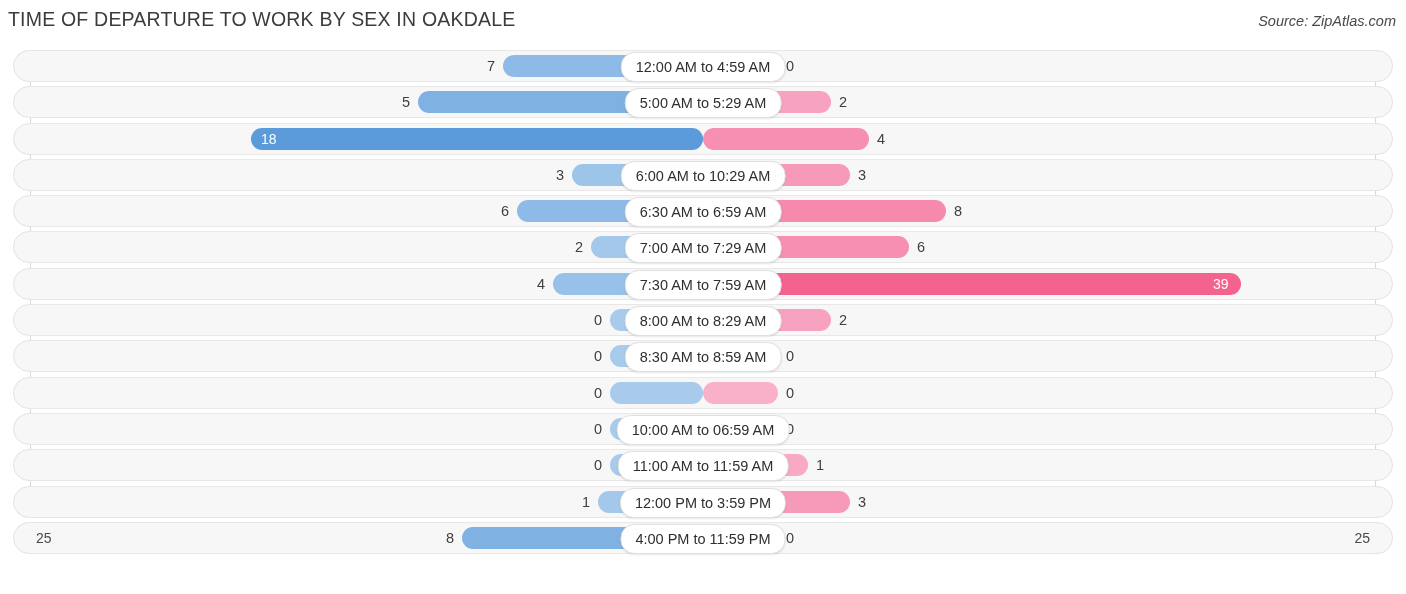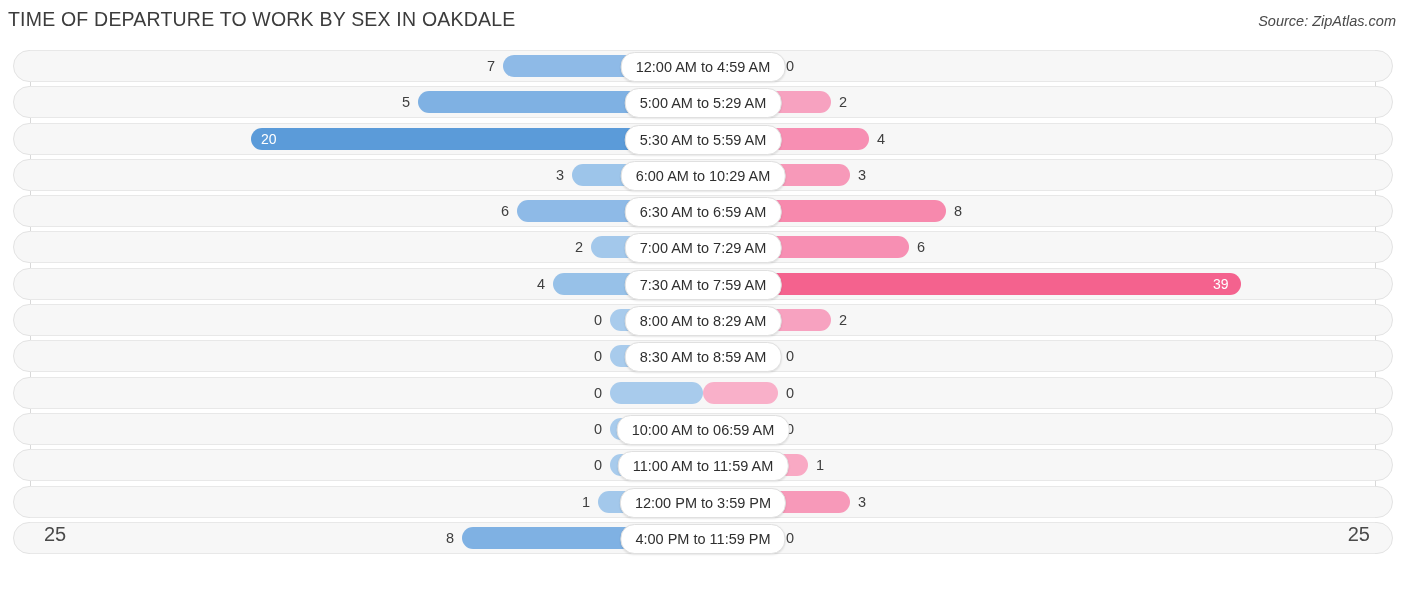--- a/index.html
+++ b/index.html
@@ -33,21 +33,21 @@
   }
   .gridline{
     position:absolute;top:0;bottom:49px;width:1px;
     background:#d8d8d8;
   }
   .grid-left{left:30px;}
   .grid-right{left:1375px;}
 
   .axis-label{
     position:absolute;bottom:12px;
-    font-size:20px;color:#4a4a4a;margin-left:8px;
+    font-size:14px;color:#4a4a4a;
   }
   .axis-left{left:36px;}
   .axis-right{right:36px;}
 
   
   .rows{position:absolute;left:0;top:0;width:1406px;}
   .row{
     position:relative;
     height:32px;
     margin-bottom:4.3px;
@@ -135,23 +135,22 @@
           <div class="bar bar-female" style="width: 128px; background: rgb(247, 162, 192);"></div>
           <div class="val val-male" style="right: 996px;">5</div>
           <div class="val val-female" style="left: 839px;">2</div>
           <div class="pill">5:00 AM to 5:29 AM</div>
         </div>
         <div class="row">
           <div class="track"></div>
           <div class="track-inner"></div>
           <div class="bar bar-male" style="width: 452px; background: rgb(91, 155, 217);"></div>
           <div class="bar bar-female" style="width: 166px; background: rgb(247, 143, 179);"></div>
-          <div class="val val-male val-inside" style="left: 261px; text-align: left;">20</div>
+          <div class="val val-male val-inside" style="left: 261px; text-align: left;">18</div>
           <div class="val val-female" style="left: 877px;">4</div>
-          <div class="pill">5:30 AM to 5:59 AM</div>
         </div>
         <div class="row">
           <div class="track"></div>
           <div class="track-inner"></div>
           <div class="bar bar-male" style="width: 131px; background: rgb(157, 197, 234);"></div>
           <div class="bar bar-female" style="width: 147px; background: rgb(247, 153, 185);"></div>
           <div class="val val-male" style="right: 842px;">3</div>
           <div class="val val-female" style="left: 858px;">3</div>
           <div class="pill">6:00 AM to 10:29 AM</div>
         </div>

